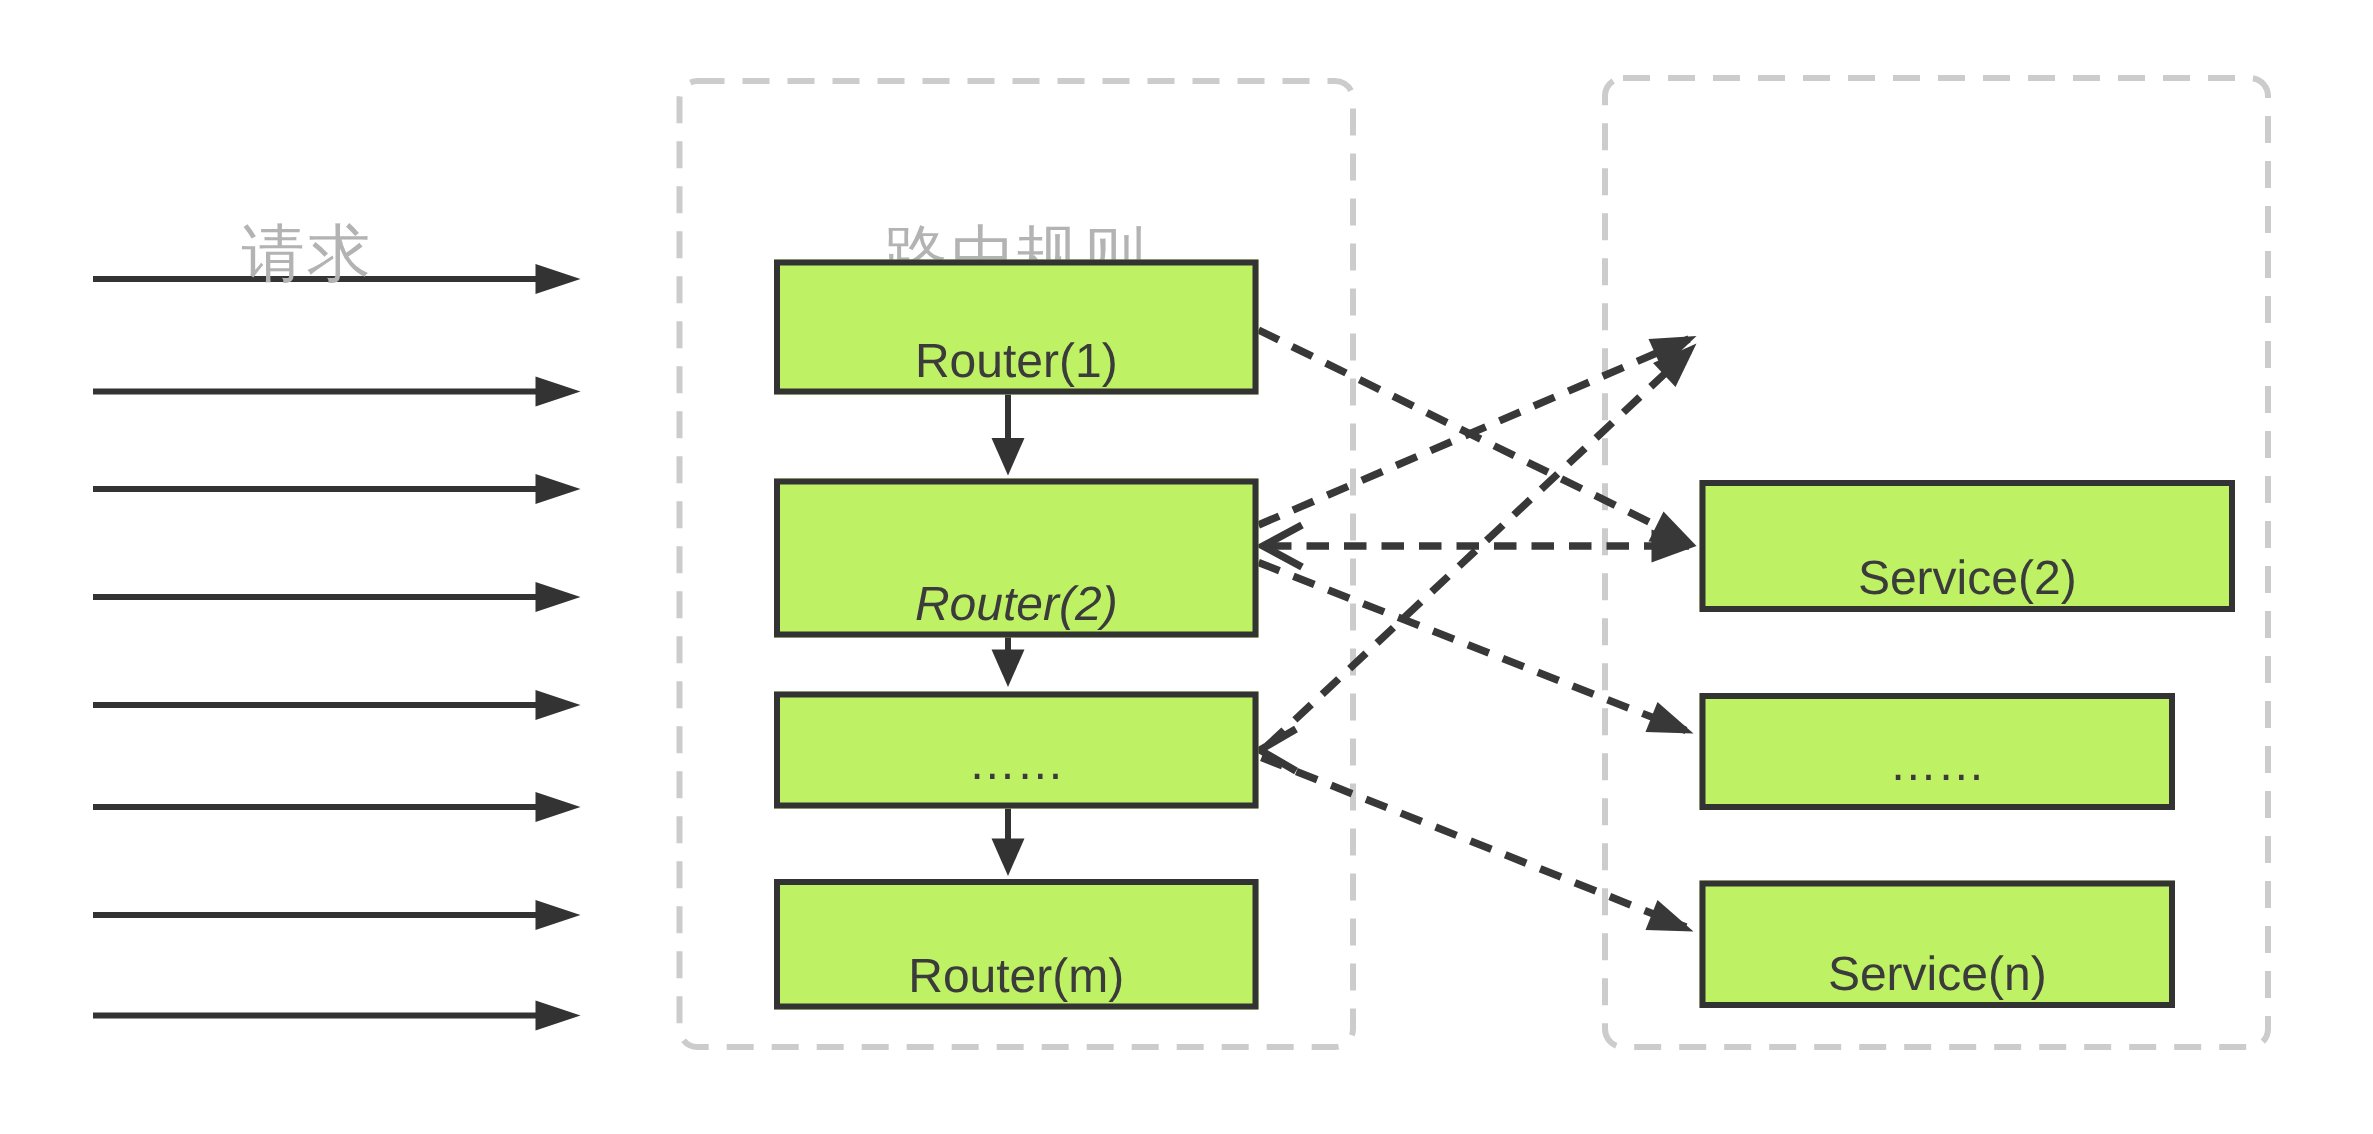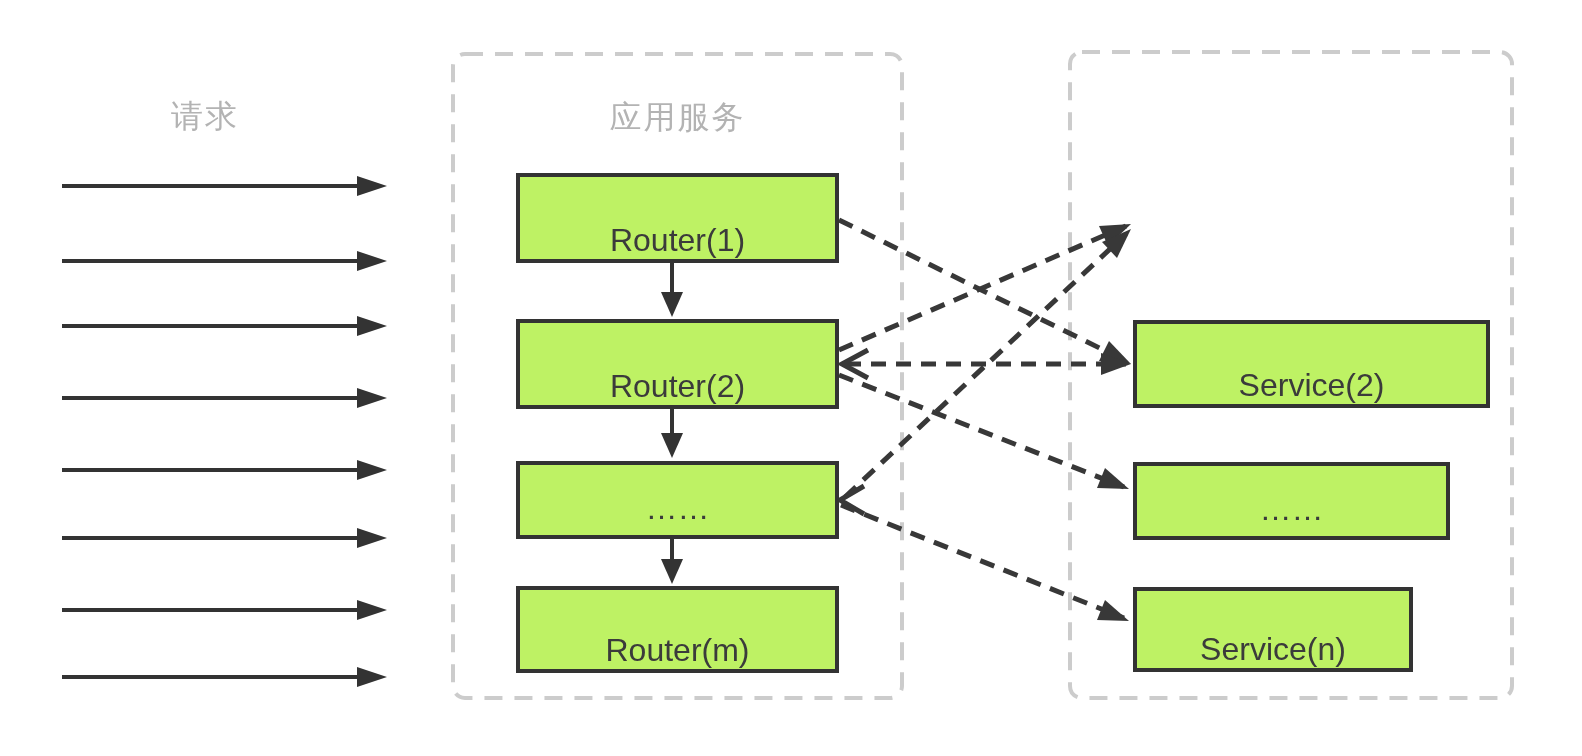--- a/index.html
+++ b/index.html
@@ -1,19 +1,19 @@
 <!DOCTYPE html>
 <html><head>
 <meta charset="utf-8">
 <style>
   html,body{margin:0;padding:0;background:#fff;}
   .canvas{position:relative;width:1582px;height:756px;background:#ffffff;overflow:hidden;
           font-family:"Liberation Sans",sans-serif;}
-  .muted-title{position:absolute;color:#b3b3b3;font-size:32px;text-align:center;
-               letter-spacing:2px;white-space:nowrap;}
+  .muted-title{position:absolute;color:#b3b3b3;font-size:42px;text-align:center;
+               letter-spacing:2px;white-space:nowrap;margin-top:46px;}
   .node{position:absolute;box-sizing:border-box;border:4px solid #333333;background:#bef264;
         color:#3b3b3b;font-size:32px;display:flex;align-items:flex-end;justify-content:center;
         white-space:nowrap;}
   svg{position:absolute;left:0;top:0;}
   .solidline{stroke:#333333;stroke-width:4;fill:none;}
   .solidhead{fill:#333333;stroke:none;}
   .dashlink{stroke:#383838;stroke-width:5;fill:none;stroke-dasharray:15 10;}
   .dashhead{fill:#383838;stroke:none;}
   .chevron{stroke:#383838;stroke-width:5;fill:none;}
   .panelrect{stroke:#cccccc;stroke-width:4;fill:none;stroke-dasharray:18 12;}
@@ -74,38 +74,38 @@
       <line class="dashlink" x1="845" y1="497" x2="1126" y2="234"></line>
       <polygon class="dashhead" points="1131,229 1117,258 1102,242"></polygon>
       <polyline class="chevron" points="864,486 840,500 864,514"></polyline>
 
       <line class="dashlink" x1="841" y1="505" x2="1124" y2="618"></line>
       <polygon class="dashhead" points="1129,621 1097,620 1105,600"></polygon>
     </g>
   </svg>
 
   <div class="muted-title" style="left:100px;top:95px;width:210px;">请求</div>
-  <div class="muted-title" style="left:453px;top:96px;width:449px;">应用服务</div>
+  <div class="muted-title" style="left:453px;top:96px;width:449px;">路由规则</div>
 
   <div class="node" style="left:516px;top:173px;width:323px;height:90px;">
     <span>Router(1)</span>
   </div>
-  <div class="node" style="left:516px;top:319px;width:323px;height:90px;">
+  <div class="node" style="left:516px;top:319px;width:323px;height:106px;font-style:italic;">
     <span>Router(2)</span>
   </div>
   <div class="node" style="left:516px;top:461px;width:323px;height:78px;">
     <span style="transform:translateY(-8px);">……</span>
   </div>
   <div class="node" style="left:516px;top:586px;width:323px;height:87px;">
     <span>Router(m)</span>
   </div>
 
   <div class="node" style="left:1133px;top:320px;width:357px;height:88px;">
     <span>Service(2)</span>
   </div>
   <div class="node" style="left:1133px;top:462px;width:317px;height:78px;">
     <span style="transform:translateY(-8px);">……</span>
   </div>
-  <div class="node" style="left:1133px;top:587px;width:280px;height:85px;">
+  <div class="node" style="left:1133px;top:587px;width:317px;height:85px;">
     <span>Service(n)</span>
   </div>
 
 </div>
 
 </body></html>

